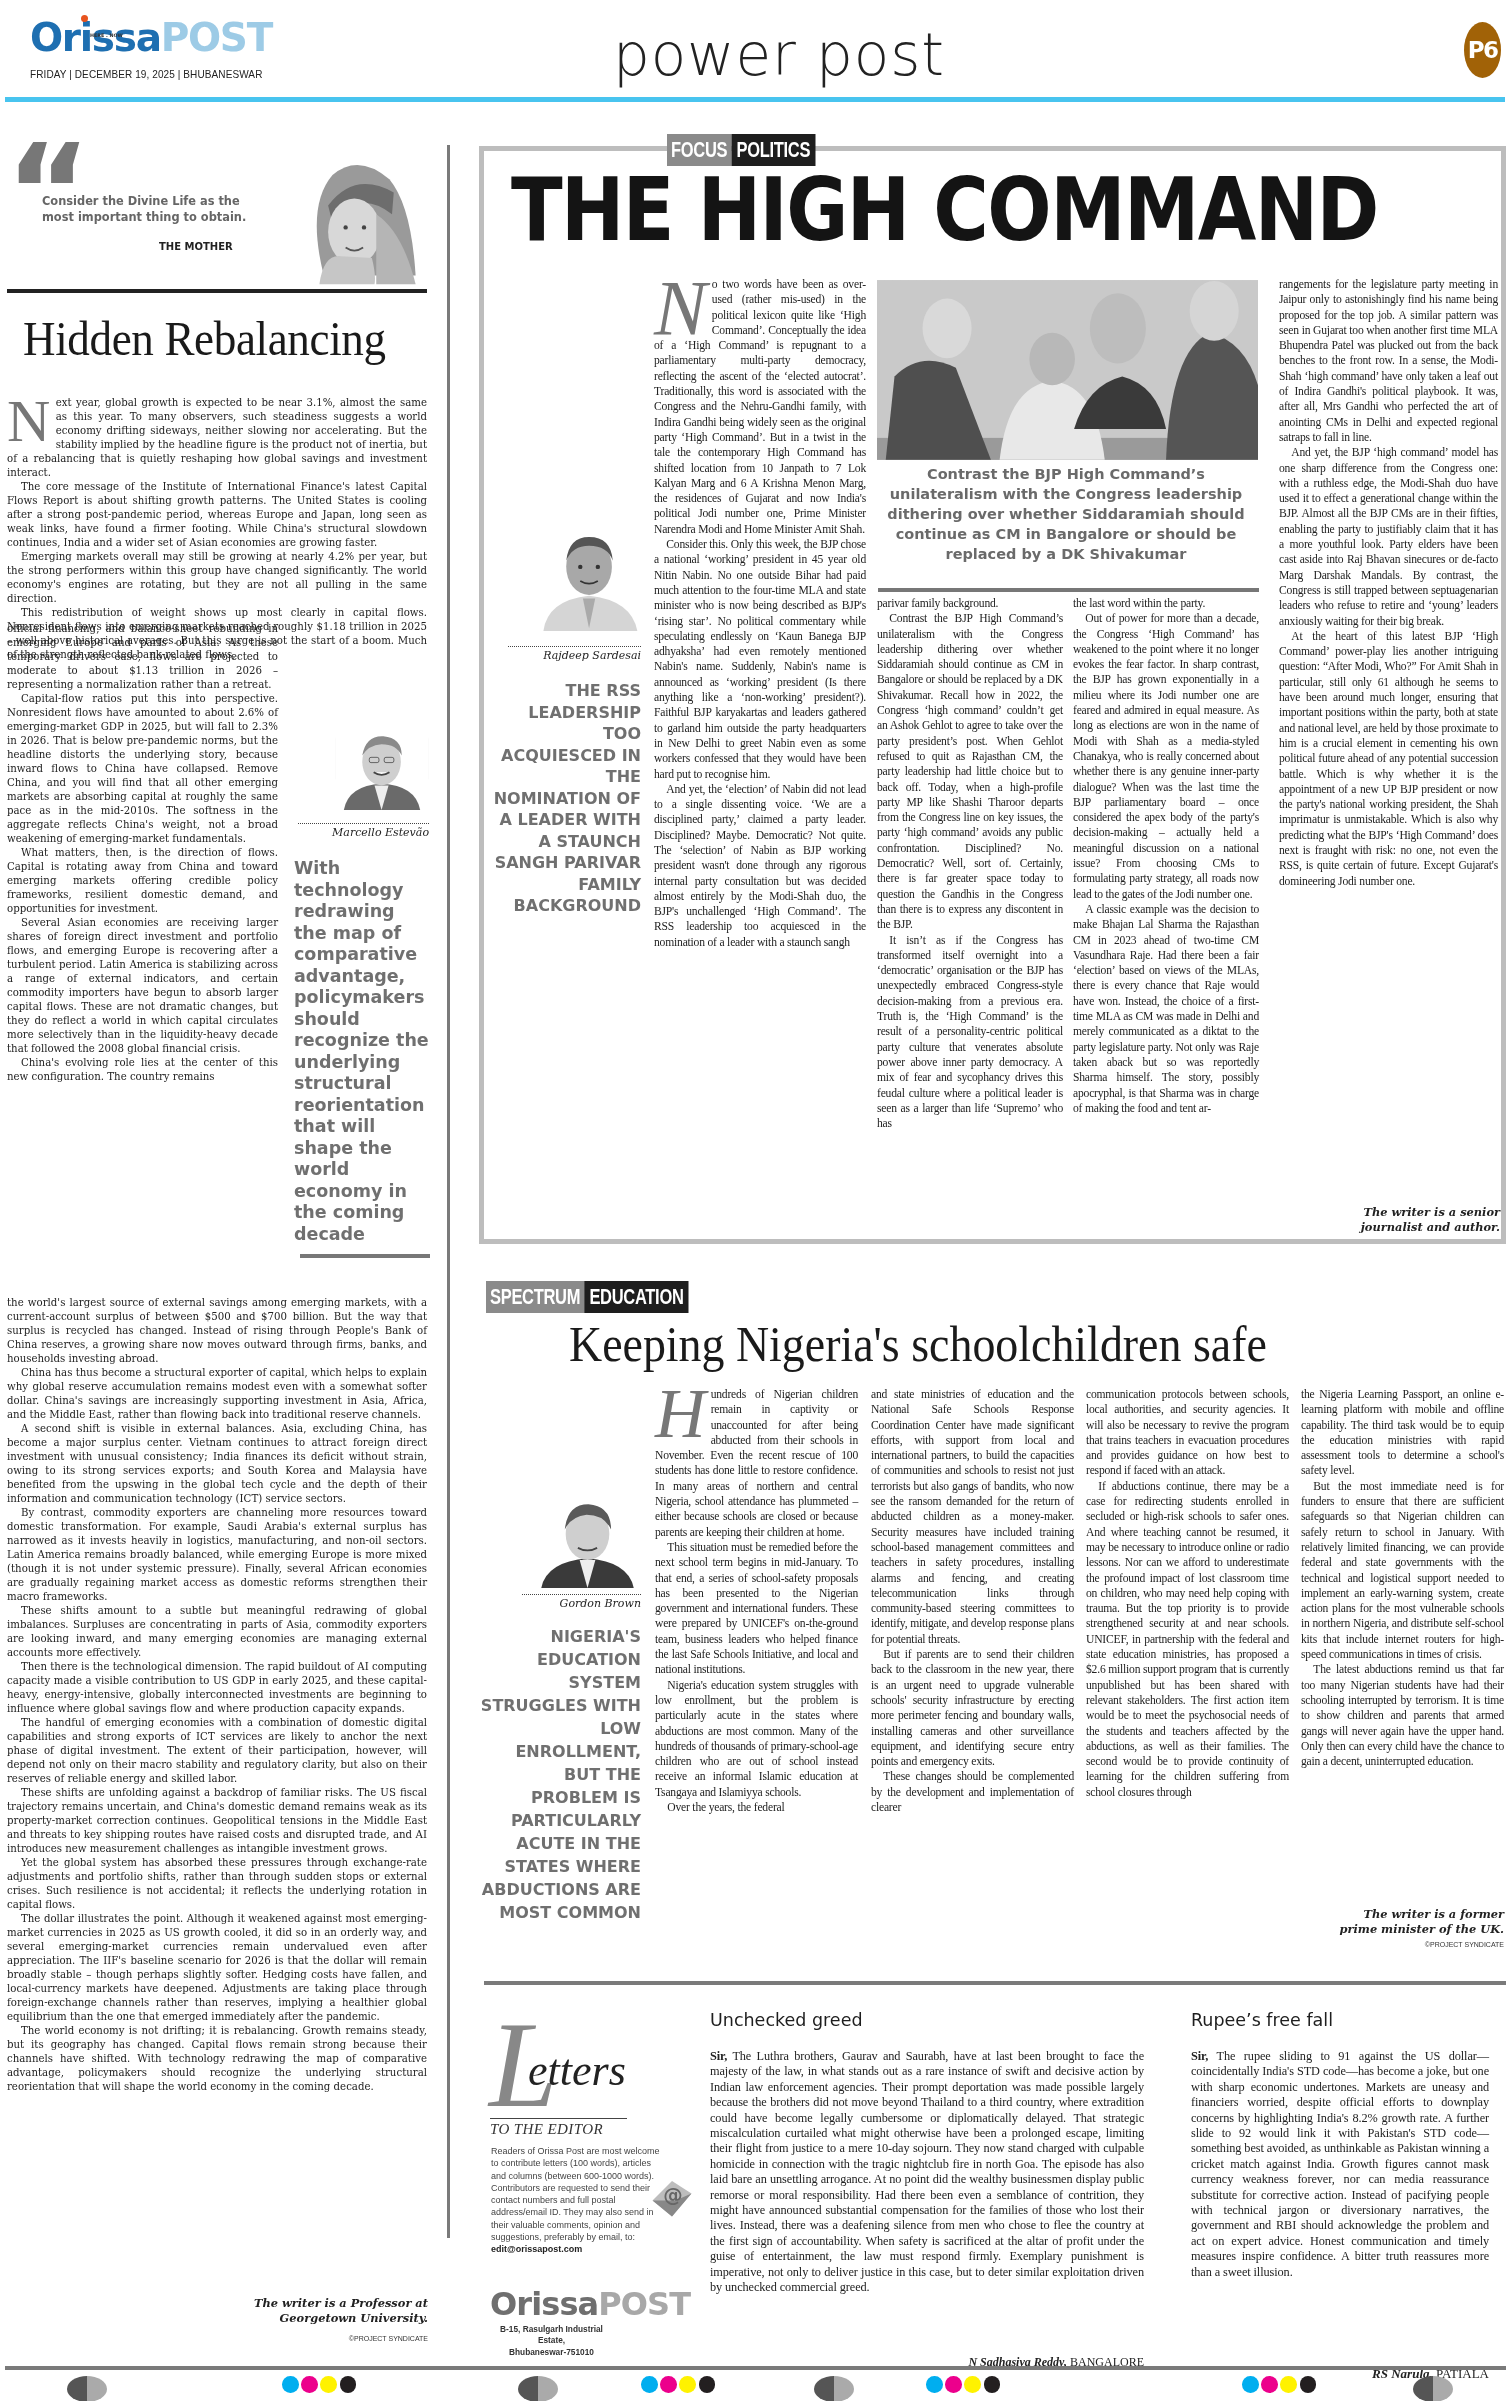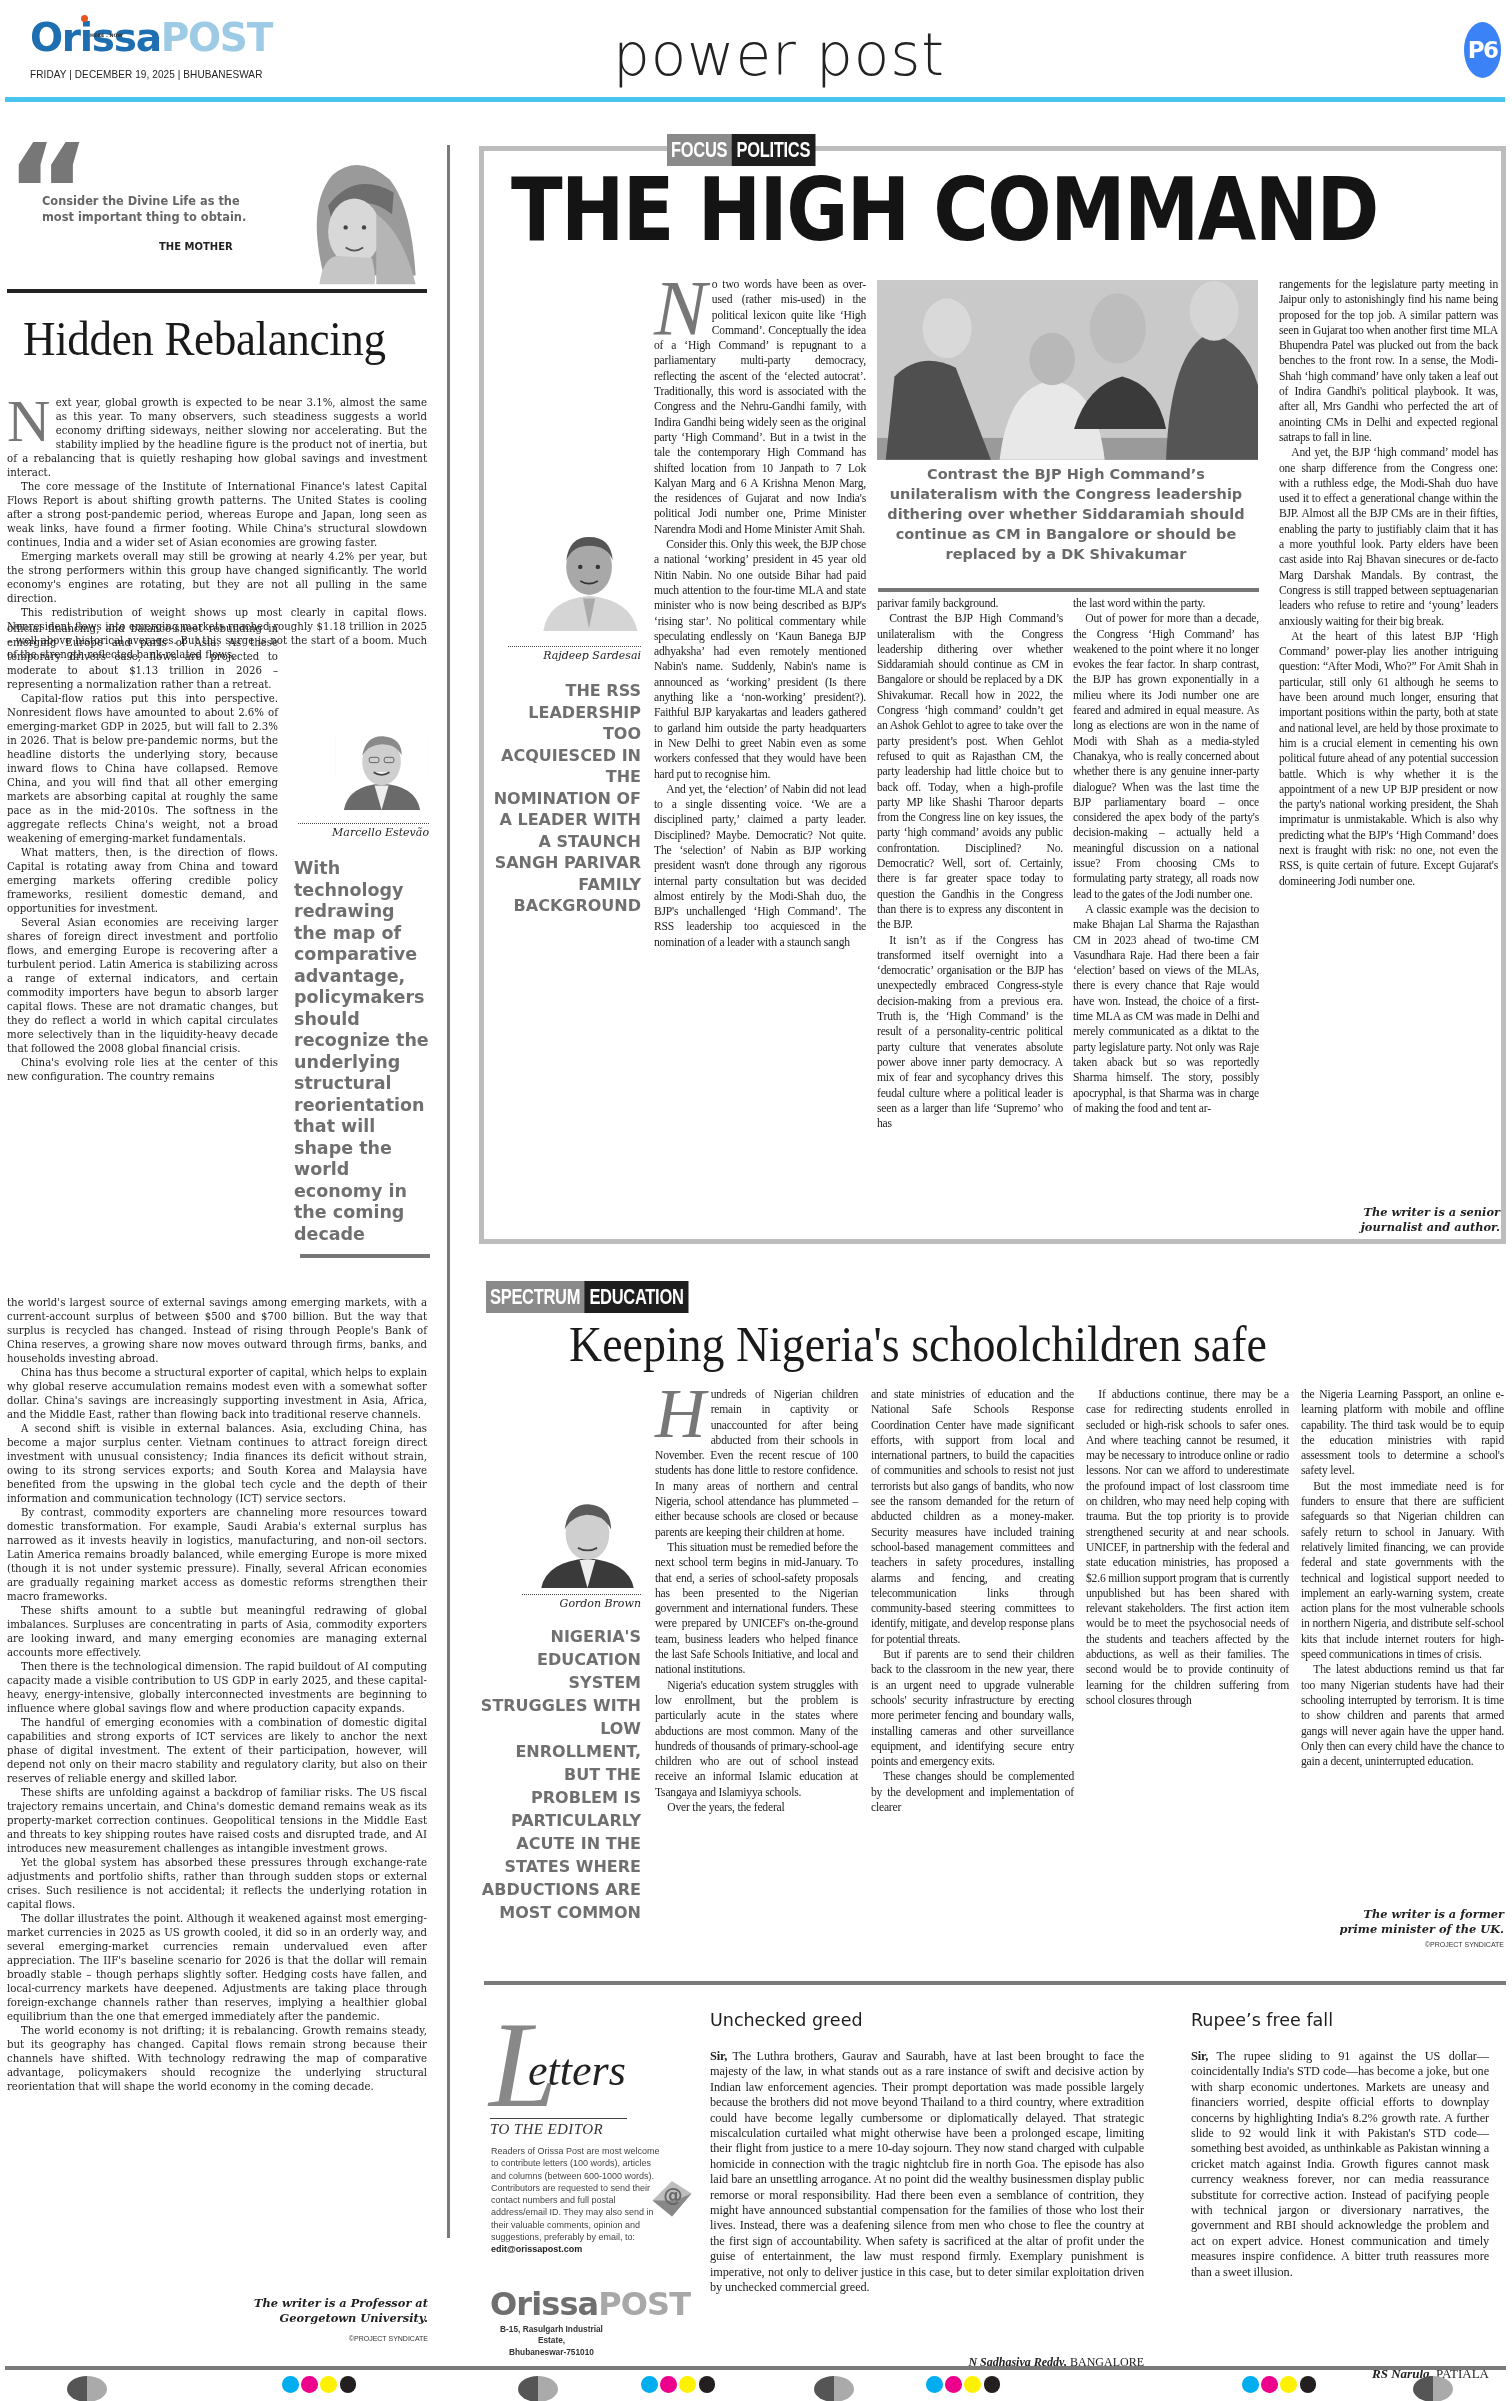--- a/index.html
+++ b/index.html
@@ -15,21 +15,21 @@
   .narrow-text p.first { text-indent: 0; }
 
   
   .masthead-logo { left: 30px; top: 17.5px; font-family: "DejaVu Sans", sans-serif; font-weight: bold; font-size: 39px; letter-spacing: -1.3px; line-height: 39px; }
   .logo-orissa { color: #1e6fb1; }
   .logo-post { color: #9dcbe6; }
   .logo-tag { position: absolute; left: 60px; top: -1.8px; font-size: 4.8px; font-weight: bold; color: #333; letter-spacing: 0; }
   .logo-dot { display: inline-block; width: 7px; height: 7px; background: #e8541e; border-radius: 50%; position: absolute; left: 51px; top: -2.6px; }
   .dateline { left: 30px; top: 68px; font-family: "Liberation Sans", sans-serif; font-size: 11.4px; color: #222; letter-spacing: 0.1px; transform: scaleX(0.88); transform-origin: left; }
   .section-title { left: 613px; top: 24.5px; font-family: "DejaVu Sans", sans-serif; font-weight: 200; font-size: 58px; color: #222; letter-spacing: 0.9px; line-height: 61px; }
-  .page-badge { left: 1464px; top: 22px; width: 37px; height: 56px; background: #3b82f6; border-radius: 50%; color: #fff; font-family: "DejaVu Sans", sans-serif; font-weight: bold; font-size: 23px; display: flex; align-items: center; justify-content: center; letter-spacing: -1.8px; }
+  .page-badge { left: 1464px; top: 22px; width: 37px; height: 56px; background: #a16207; border-radius: 50%; color: #fff; font-family: "DejaVu Sans", sans-serif; font-weight: bold; font-size: 23px; display: flex; align-items: center; justify-content: center; letter-spacing: -1.8px; }
   .masthead-rule { left: 5.3px; top: 97px; width: 1500px; height: 5.3px; background: #48c4ef; }
 
   
   .quote-mark { left: 5.3px; top: 140px; font-family: "DejaVu Sans", sans-serif; font-weight: bold; color: #777; font-size: 131px; line-height: 105px; letter-spacing: -8.8px; }
   .quote-text { left: 42px; top: 193px; font-family: "DejaVu Sans", sans-serif; font-weight: bold; color: #666; font-size: 11.4px; line-height: 16px; }
   .quote-author { left: 159px; top: 241px; font-family: "DejaVu Sans", sans-serif; font-weight: bold; color: #222; font-size: 10px; }
   .mother-photo { left: 271px; top: 153px; width: 158px; height: 133px; }
   .quote-rule { left: 7px; top: 289px; width: 420px; height: 3.5px; background: #222; }
 
   .left-col-rule { left: 447px; top: 145px; width: 2.6px; height: 2093px; background: #7a7a7a; }
@@ -295,20 +295,21 @@
   <p>This situation must be remedied before the next school term begins in mid-January. To that end, a series of school-safety proposals has been presented to the Nigerian government and international funders. These were prepared by UNICEF's on-the-ground team, business leaders who helped finance the last Safe Schools Initiative, and local and national institutions.</p>
   <p>Nigeria's education system struggles with low enrollment, but the problem is particularly acute in the states where abductions are most common. Many of the hundreds of thousands of primary-school-age children who are out of school instead receive an informal Islamic education at Tsangaya and Islamiyya schools.</p>
   <p>Over the years, the federal</p>
 </div>
 <div class="abs narrow-text nig-col2">
   <p class="first">and state ministries of education and the National Safe Schools Response Coordination Center have made significant efforts, with support from local and international partners, to build the capacities of communities and schools to resist not just terrorists but also gangs of bandits, who now see the ransom demanded for the return of abducted children as a money-maker. Security measures have included training school-based management committees and teachers in safety procedures, installing alarms and fencing, and creating telecommunication links through community-based steering committees to identify, mitigate, and develop response plans for potential threats.</p>
   <p>But if parents are to send their children back to the classroom in the new year, there is an urgent need to upgrade vulnerable schools' security infrastructure by erecting more perimeter fencing and boundary walls, installing cameras and other surveillance equipment, and identifying secure entry points and emergency exits.</p>
   <p>These changes should be complemented by the development and implementation of clearer</p>
 </div>
 <div class="abs narrow-text nig-col3">
+  <p class="first">communication protocols between schools, local authorities, and security agencies. It will also be necessary to revive the program that trains teachers in evacuation procedures and provides guidance on how best to respond if faced with an attack.</p>
   <p>If abductions continue, there may be a case for redirecting students enrolled in secluded or high-risk schools to safer ones. And where teaching cannot be resumed, it may be necessary to introduce online or radio lessons. Nor can we afford to underestimate the profound impact of lost classroom time on children, who may need help coping with trauma. But the top priority is to provide strengthened security at and near schools. UNICEF, in partnership with the federal and state education ministries, has proposed a $2.6 million support program that is currently unpublished but has been shared with relevant stakeholders. The first action item would be to meet the psychosocial needs of the students and teachers affected by the abductions, as well as their families. The second would be to provide continuity of learning for the children suffering from school closures through</p>
 </div>
 <div class="abs narrow-text nig-col4">
   <p class="first">the Nigeria Learning Passport, an online e-learning platform with mobile and offline capability. The third task would be to equip the education ministries with rapid assessment tools to determine a school's safety level.</p>
   <p>But the most immediate need is for funders to ensure that there are sufficient safeguards so that Nigerian children can safely return to school in January. With relatively limited financing, we can provide federal and state governments with the technical and logistical support needed to implement an early-warning system, create action plans for the most vulnerable schools in northern Nigeria, and distribute self-school kits that include internet routers for high-speed communications in times of crisis.</p>
   <p>The latest abductions remind us that far too many Nigerian students have had their schooling interrupted by terrorism. It is time to show children and parents that armed gangs will never again have the upper hand. Only then can every child have the chance to gain a decent, uninterrupted education.</p>
 </div>
 <div class="abs nig-credit">
   <div>The writer is a former</div>
   <div>prime minister of the UK.</div>

